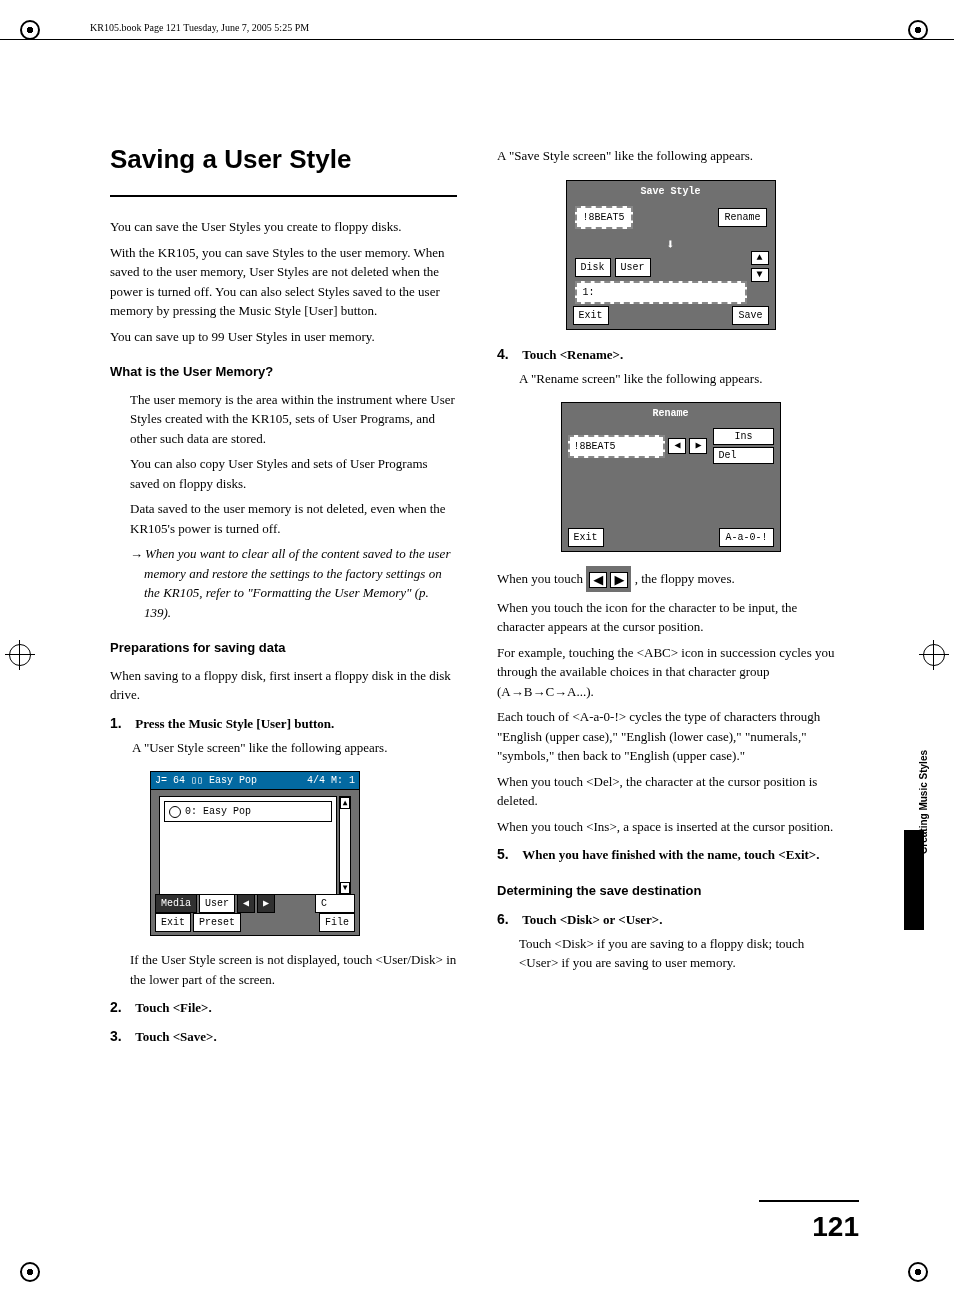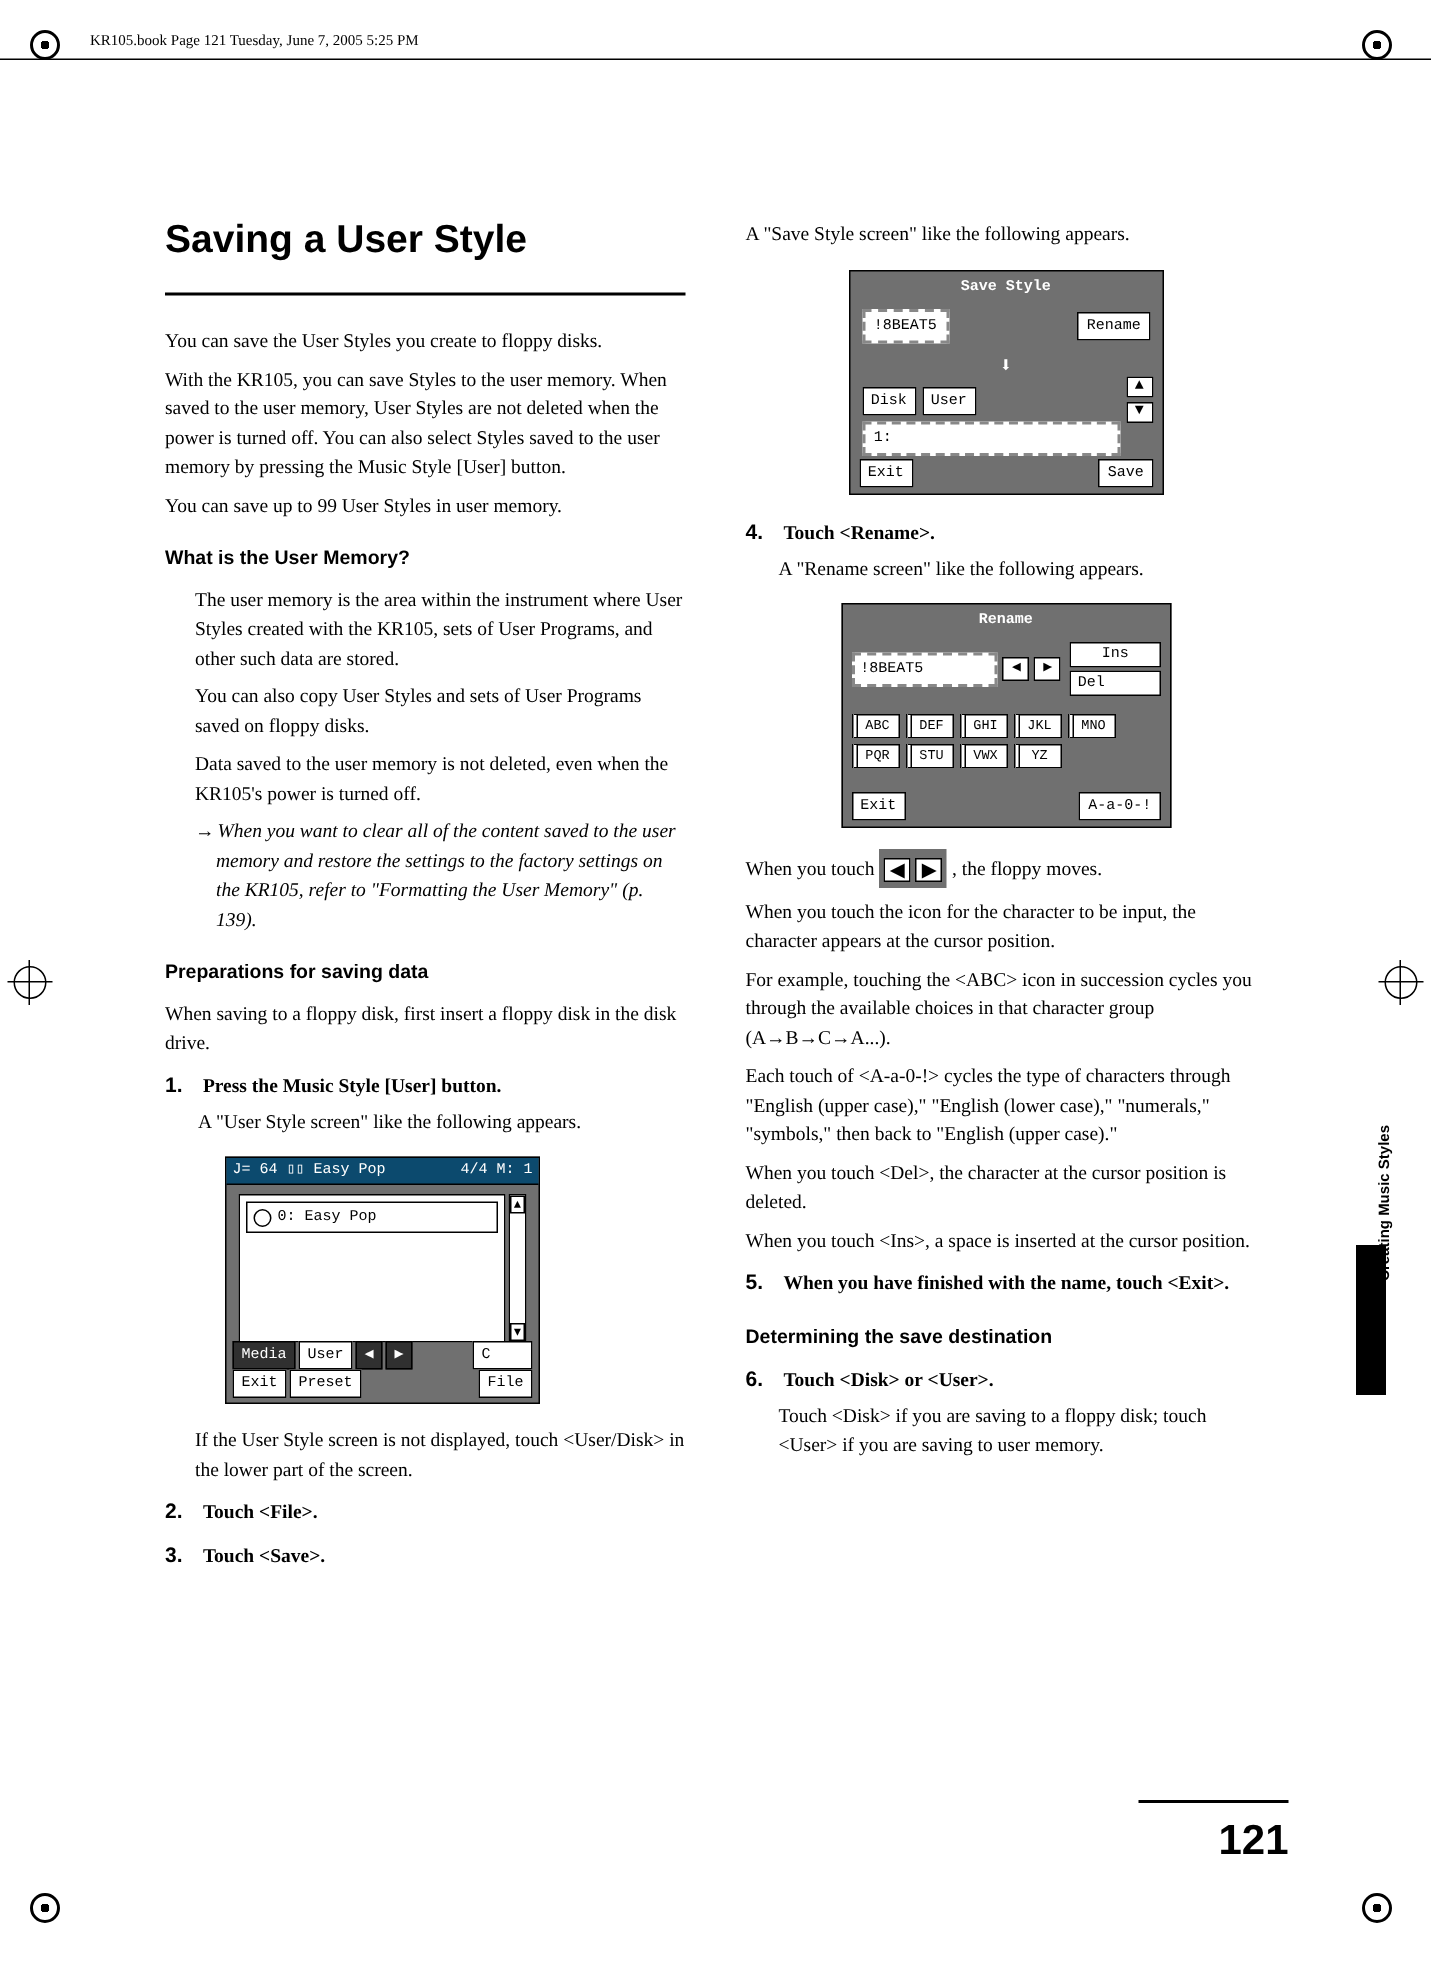--- a/index.html
+++ b/index.html
@@ -14,20 +14,21 @@
     position: relative;
   }
   .page {
     position: absolute;
     left: 0; right: 0; top: 0; bottom: 0;
     padding: 20px 60px 60px 60px;
   }
   .header-line {
     font-size: 10px;
     color: #000;
+    margin-left: 30px;
     margin-bottom: 4px;
   }
   .top-rule {
     border-top: 1px solid #000;
     margin: 0 -60px 100px -60px;
   }
   .content {
     display: flex;
     gap: 40px;
     padding: 0 50px;
@@ -71,21 +72,21 @@
     border: 1px solid #000;
     margin: 14px auto;
     font-family: 'Courier New', monospace;
     font-size: 10px;
     color: #fff;
   }
   .screen-user-style {
     width: 210px; height: 165px; position: relative;
   }
   .screen-top-bar {
-    background: #0c4a6e; height:18px; line-height:18px;
+    background: #0369a1; height:18px; line-height:18px;
     padding: 0 4px; display:flex; justify-content:space-between;
     border-bottom:1px solid #000;
   }
   .screen-white-area {
     background:#fff; color:#000; position:absolute;
     left:8px; right:22px; top:24px; bottom:40px;
     border:1px solid #000;
   }
   .screen-item {
     border:1px solid #000; margin:4px; padding:2px 4px;
@@ -315,35 +316,20 @@
         <div class="rn-title">Rename</div>
         <div class="rn-name-row">
           <span class="rn-name-field">!8BEAT5</span>
           <span class="rn-ab">◀</span>
           <span class="rn-ab">▶</span>
           <span class="rn-idcol">
             <span class="sbtn" style="padding:0 20px;">Ins</span>
             <span class="sbtn" style="padding:0 4px;">Del</span>
           </span>
         </div>
-        <div class="rn-key-rows">
-          <div class="rn-key-row">
-            <span class="rn-key">ABC</span>
-            <span class="rn-key">DEF</span>
-            <span class="rn-key">GHI</span>
-            <span class="rn-key">JKL</span>
-            <span class="rn-key">MNO</span>
-          </div>
-          <div class="rn-key-row">
-            <span class="rn-key">PQR</span>
-            <span class="rn-key">STU</span>
-            <span class="rn-key">VWX</span>
-            <span class="rn-key">YZ</span>
-          </div>
-        </div>
         <div class="rn-bottom">
           <span class="sbtn">Exit</span>
           <span class="sbtn">A-a-0-!</span>
         </div>
       </div>
 
       <p>
         <span>When you touch </span>
         <span class="inline-btn">
           <span class="rn-ab">◀</span>

